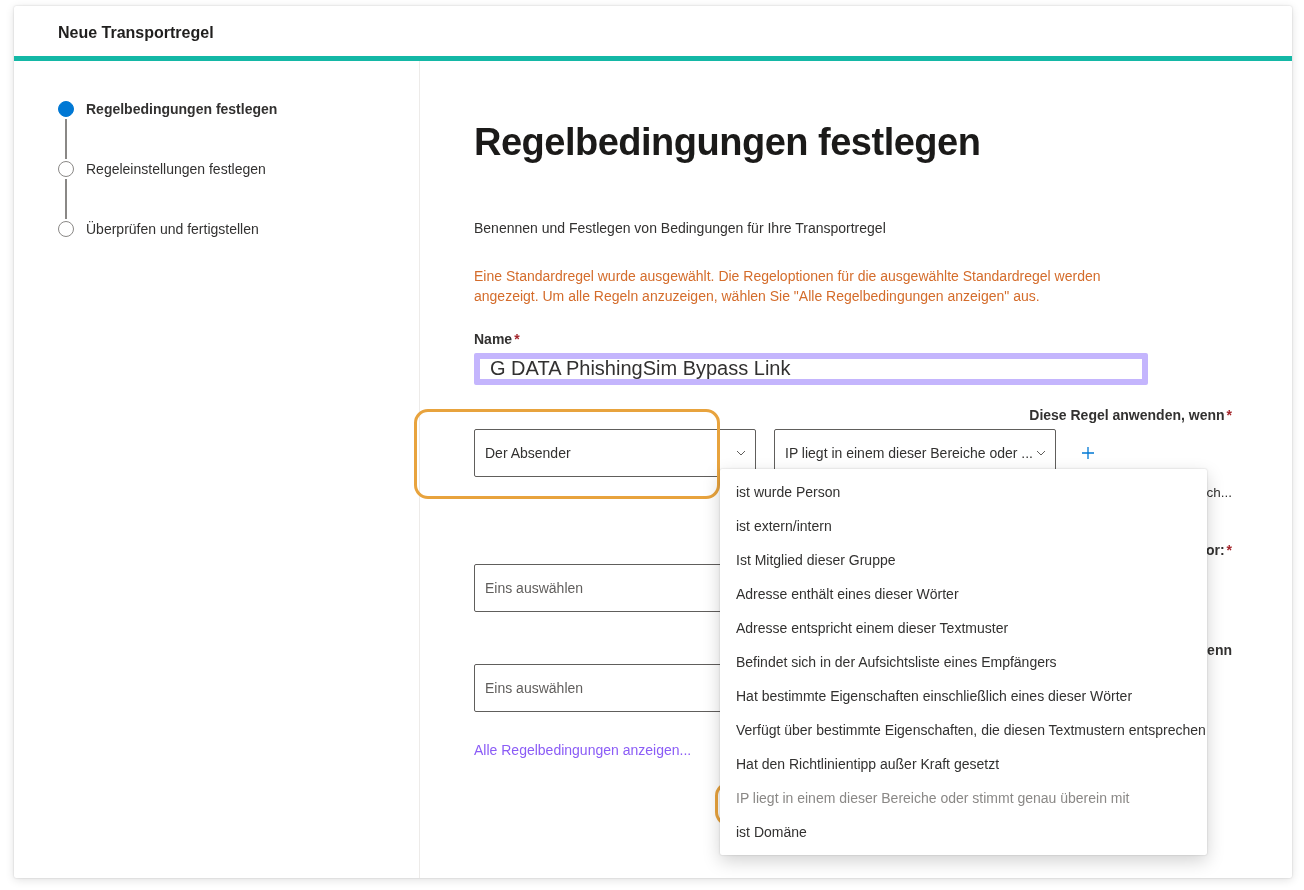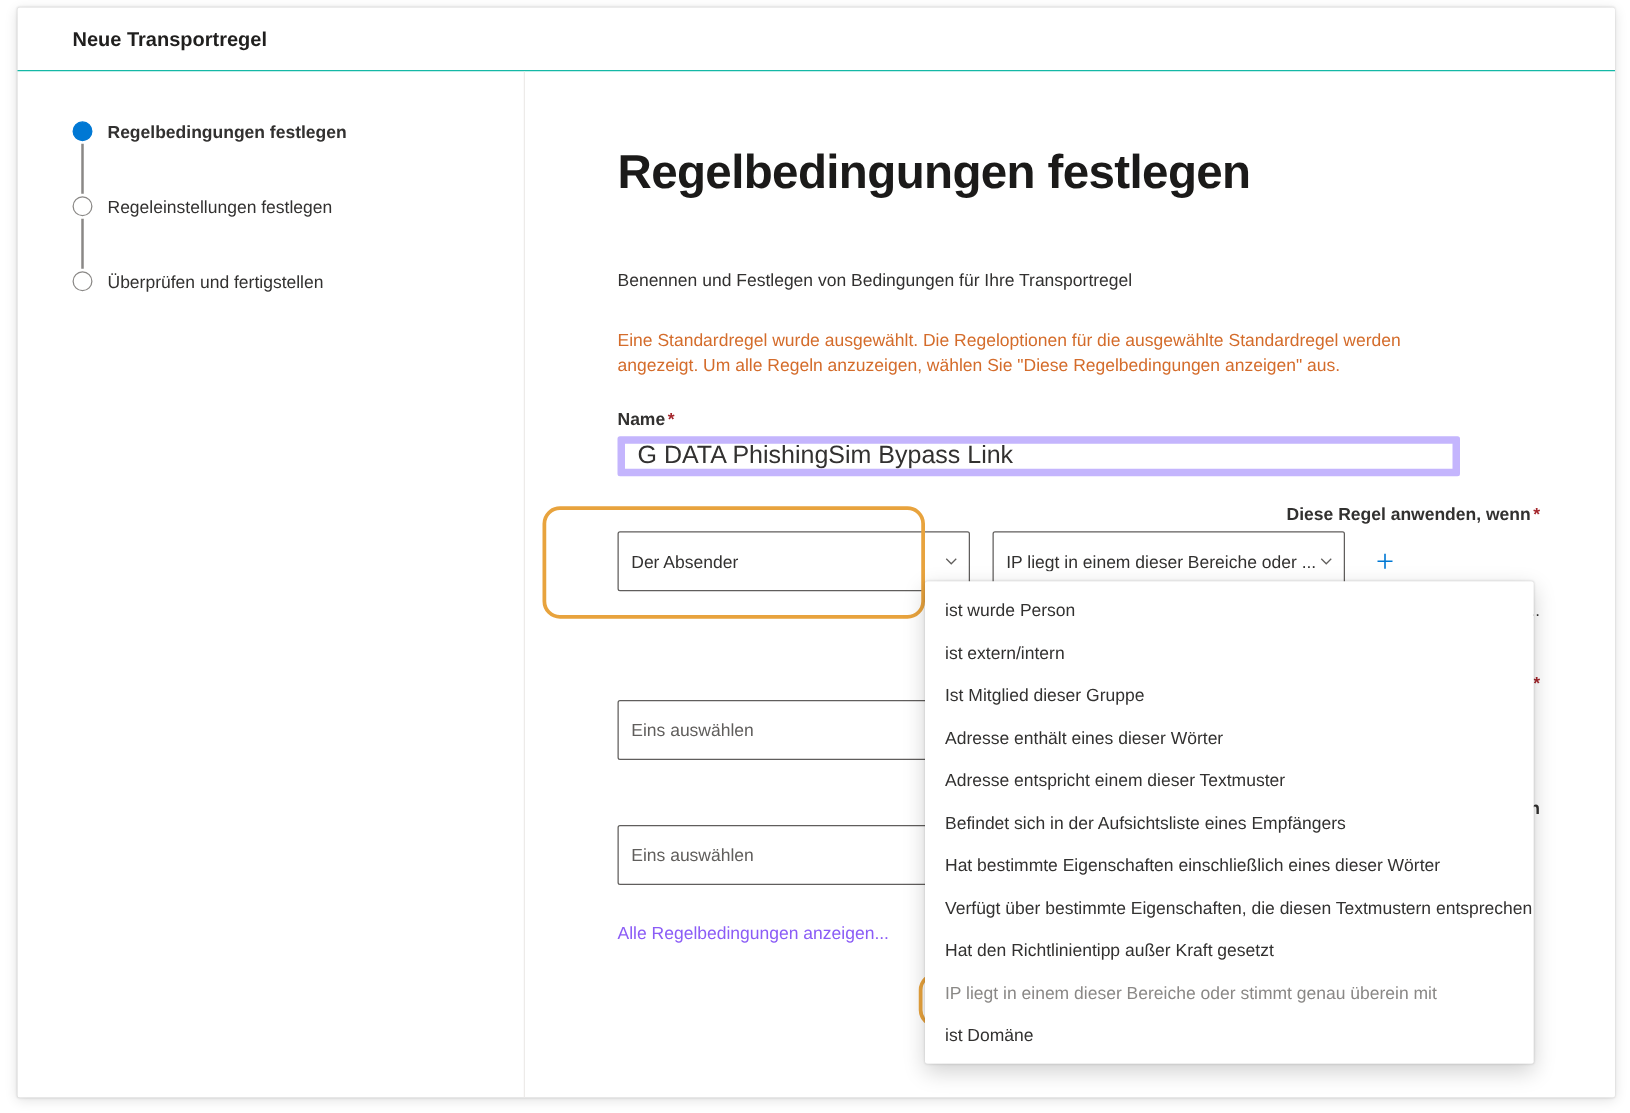--- a/index.html
+++ b/index.html
@@ -18,32 +18,31 @@
     left: 14px; top: 6px;
     width: 1278px; height: 872px;
     background: #ffffff;
     box-shadow: 0 2px 10px rgba(0,0,0,0.12), 0 0 2px rgba(0,0,0,0.18);
     border-radius: 2px;
     display: flex;
     flex-direction: column;
   }
   .panel-header {
     padding: 18px 44px 14px 44px;
-    border-bottom: 1px solid #14b8a6;
+    border-bottom: 5px solid #14b8a6;
   }
   .panel-header h2 {
     font-size: 16px;
     font-weight: 700;
     color: #201f1e;
   }
   .panel-body {
     display: flex;
     flex: 1;
     overflow: hidden;
-    gap: 20px;
   }
   
   .stepper {
     width: 406px;
     border-right: 1px solid #edebe9;
     padding: 40px 30px 30px 44px;
   }
   .step {
     display: flex;
     align-items: center;
@@ -232,21 +231,21 @@
         <div class="step-label">Überprüfen und fertigstellen</div>
       </div>
     </div>
 
     <div class="content">
 
       <h1>Regelbedingungen festlegen</h1>
 
       <p class="description">Benennen und Festlegen von Bedingungen für Ihre Transportregel</p>
 
-      <p class="warning">Eine Standardregel wurde ausgewählt. Die Regeloptionen für die ausgewählte Standardregel werden angezeigt. Um alle Regeln anzuzeigen, wählen Sie "Diese Regelbedingungen anzeigen" aus.</p>
+      <p class="warning">Eine Standardregel wurde ausgewählt. Die Regeloptionen für die ausgewählte Standardregel werden angezeigt. Um alle Regeln anzuzeigen, wählen Sie "Alle Regelbedingungen anzeigen" aus.</p>
 
       <div class="name-block">
         <div class="field-label">
           <span>Name</span><span class="req">*</span>
         </div>
         <input class="text-input" type="text" value="G DATA PhishingSim Bypass Link" style="">
       </div>
 
       <div class="cond-block" style="position:relative;">
         <div class="field-label">

